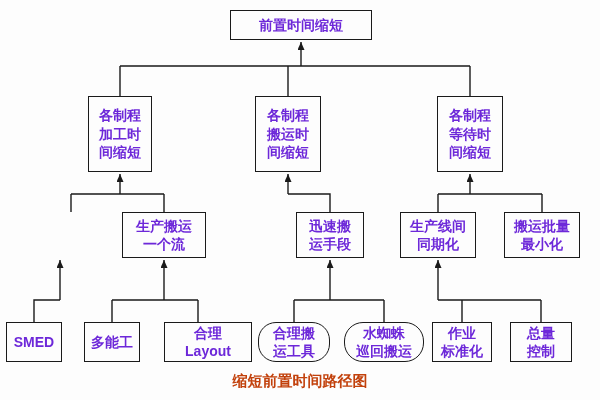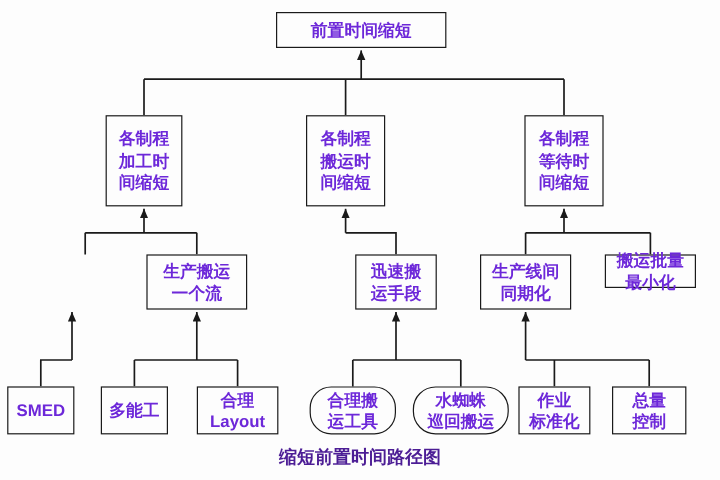--- a/index.html
+++ b/index.html
@@ -37,36 +37,36 @@
   .n-root            { left: 230px; top: 10px;  width: 142px; height: 30px; }
   
   .n-process-time    { left: 88px;  top: 96px;  width: 64px;  height: 76px; }
   .n-transport-time  { left: 255px; top: 96px;  width: 66px;  height: 76px; }
   .n-wait-time       { left: 437px; top: 96px;  width: 66px;  height: 76px; }
   
   .n-small-lot       { left: 38px;  top: 212px; width: 66px;  height: 46px; }
   .n-one-piece-flow  { left: 122px; top: 212px; width: 84px;  height: 46px; }
   .n-rapid-transport { left: 296px; top: 212px; width: 68px;  height: 46px; }
   .n-line-sync       { left: 400px; top: 212px; width: 76px;  height: 46px; }
-  .n-min-batch       { left: 504px; top: 212px; width: 76px;  height: 28px; }
+  .n-min-batch       { left: 504px; top: 212px; width: 76px;  height: 46px; }
   
   .n-smed            { left: 6px;   top: 322px; width: 56px;  height: 40px; }
   .n-multi-skill     { left: 84px;  top: 322px; width: 56px;  height: 40px; }
-  .n-layout          { left: 164px; top: 322px; width: 68px;  height: 40px; }
+  .n-layout          { left: 164px; top: 322px; width: 88px;  height: 40px; }
   .n-transport-tools { left: 258px; top: 322px; width: 72px;  height: 40px; border-radius: 18px; }
   .n-water-spider    { left: 344px; top: 322px; width: 80px;  height: 40px; border-radius: 19px; }
   .n-work-std        { left: 432px; top: 322px; width: 60px;  height: 40px; }
   .n-total-control   { left: 510px; top: 322px; width: 62px;  height: 40px; }
   .caption {
     position: absolute;
     left: 0; right: 0; top: 372px;
     text-align: center;
     font-weight: bold;
     font-size: 15px;
-    color: #4c1d95;
+    color: #c2410c;
   }
 </style>
 </head>
 <body>
 
 <div class="canvas">
 
   <svg class="wires" viewBox="0 0 600 400" xmlns="http://www.w3.org/2000/svg">
     <defs>
       <marker id="arr" markerWidth="9" markerHeight="8" refX="8" refY="3.5" orient="auto" markerUnits="userSpaceOnUse">

